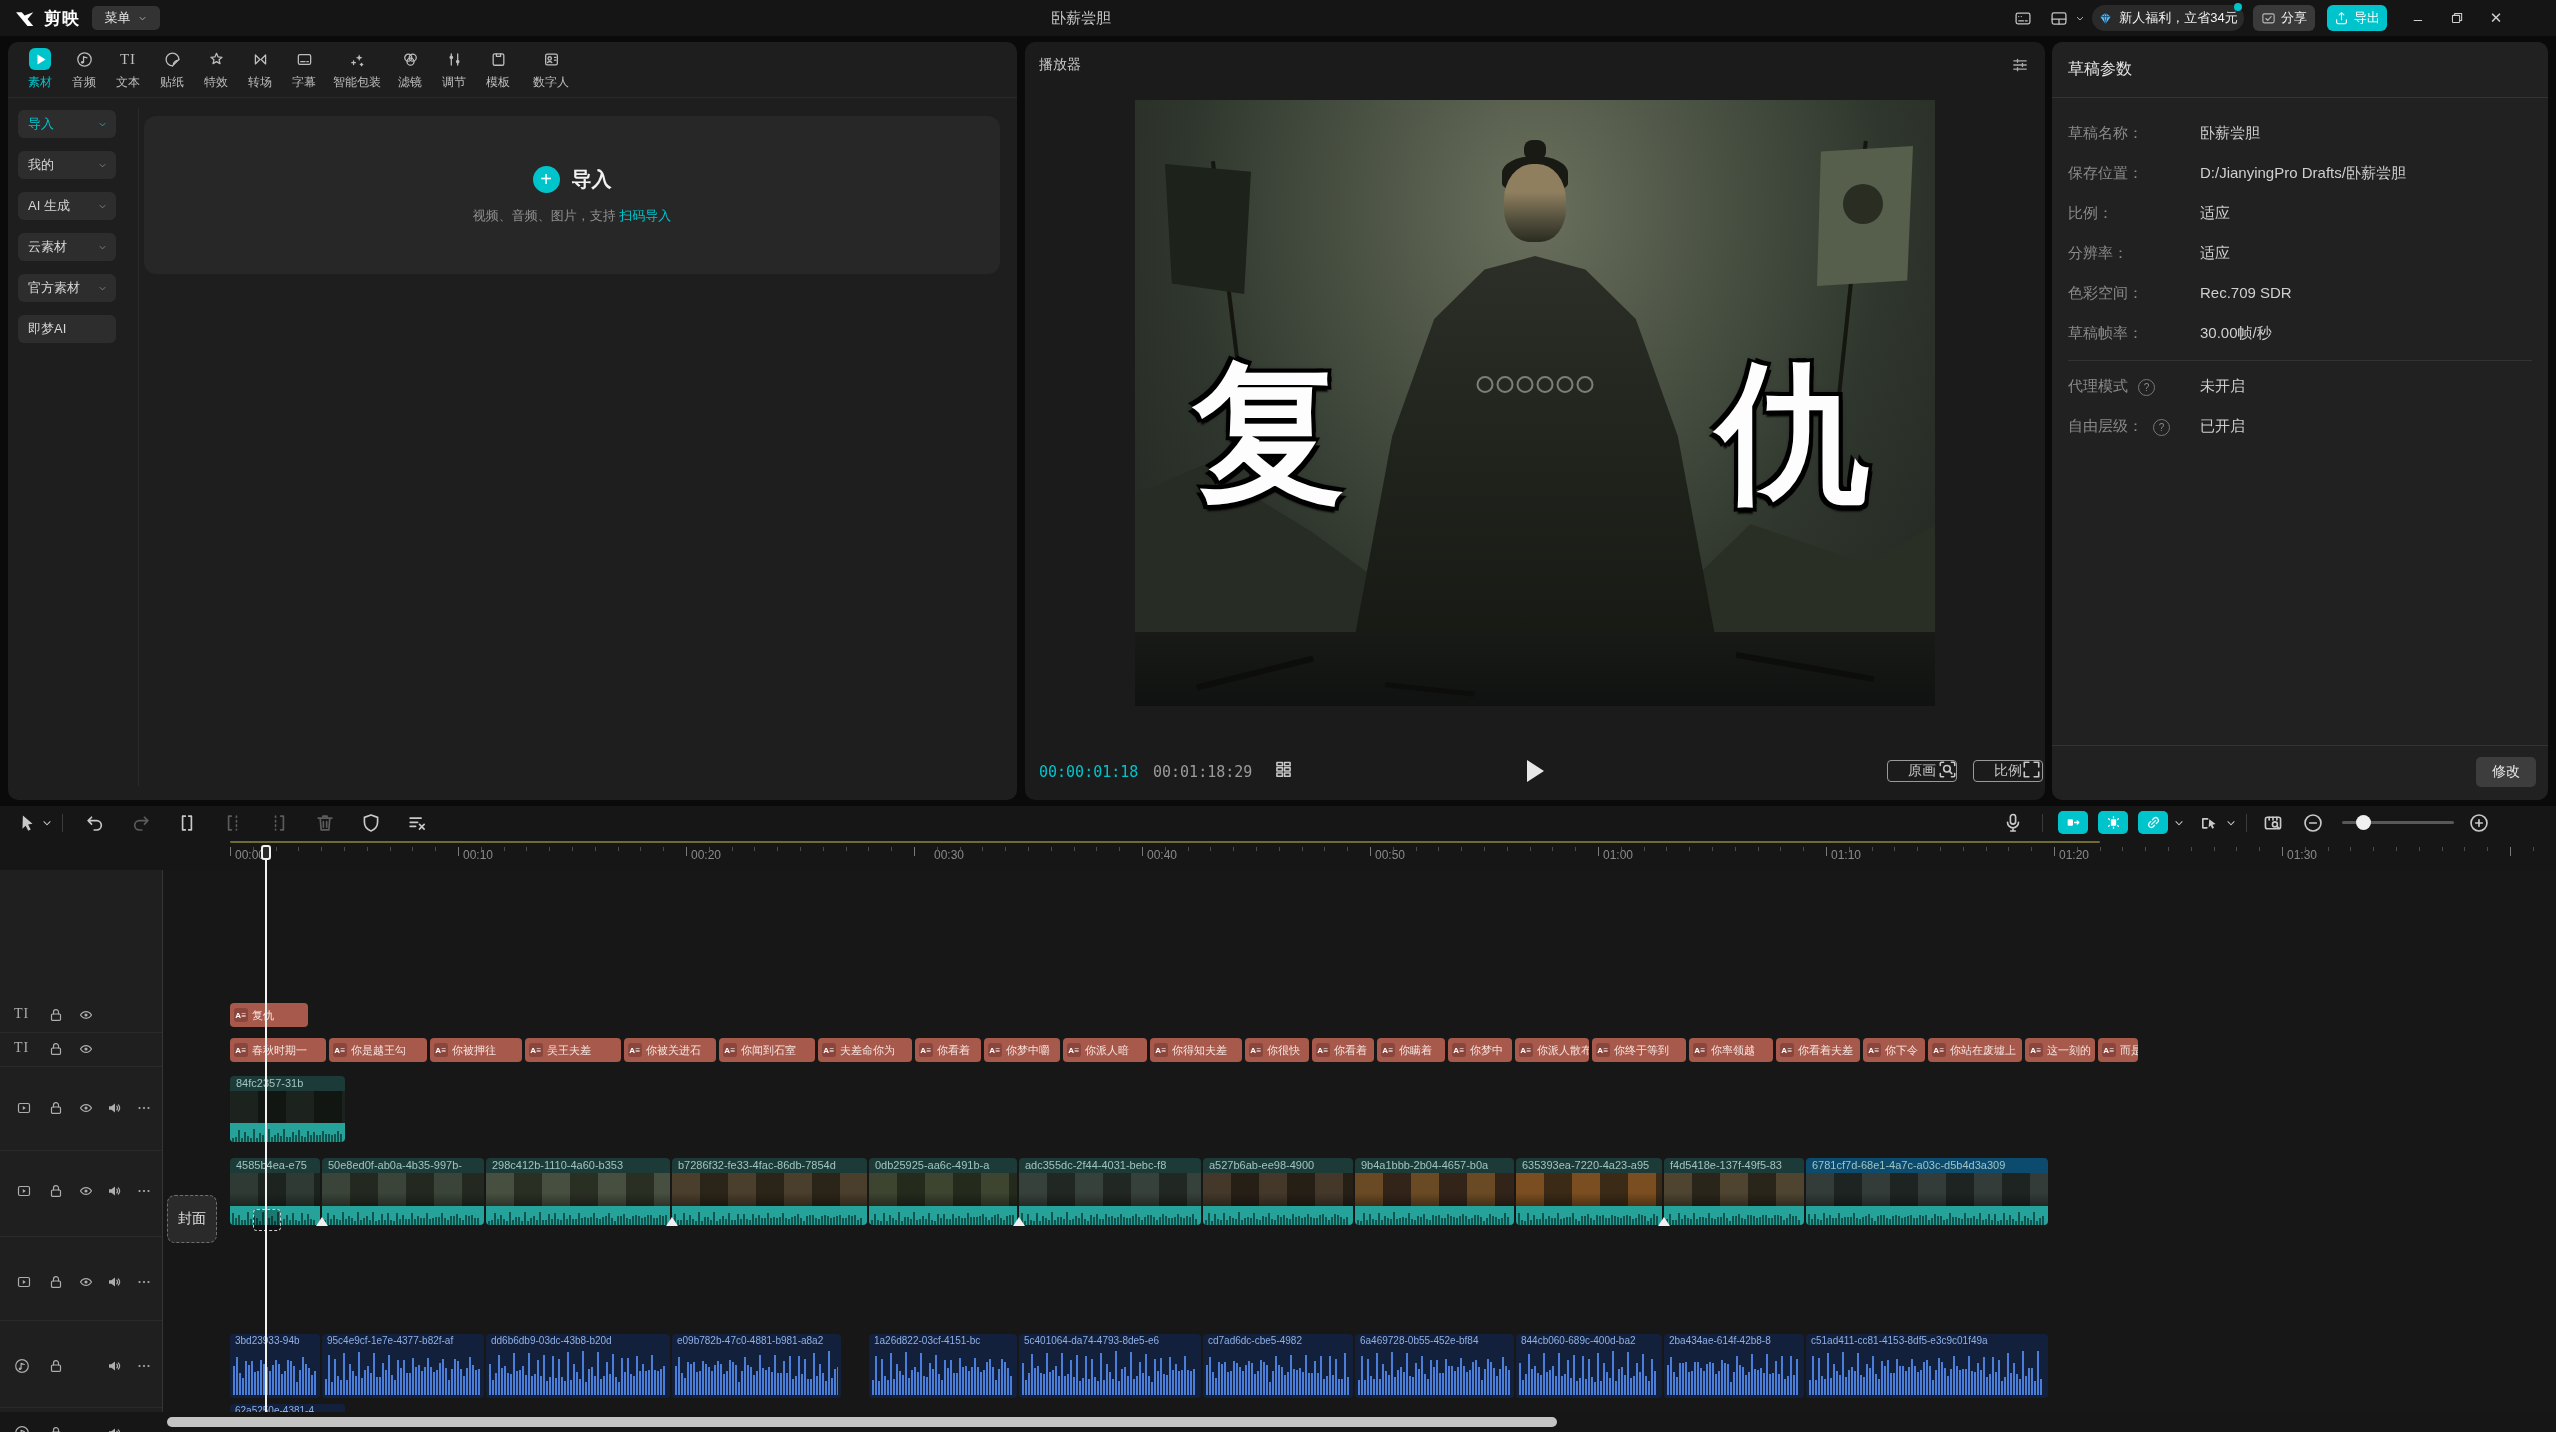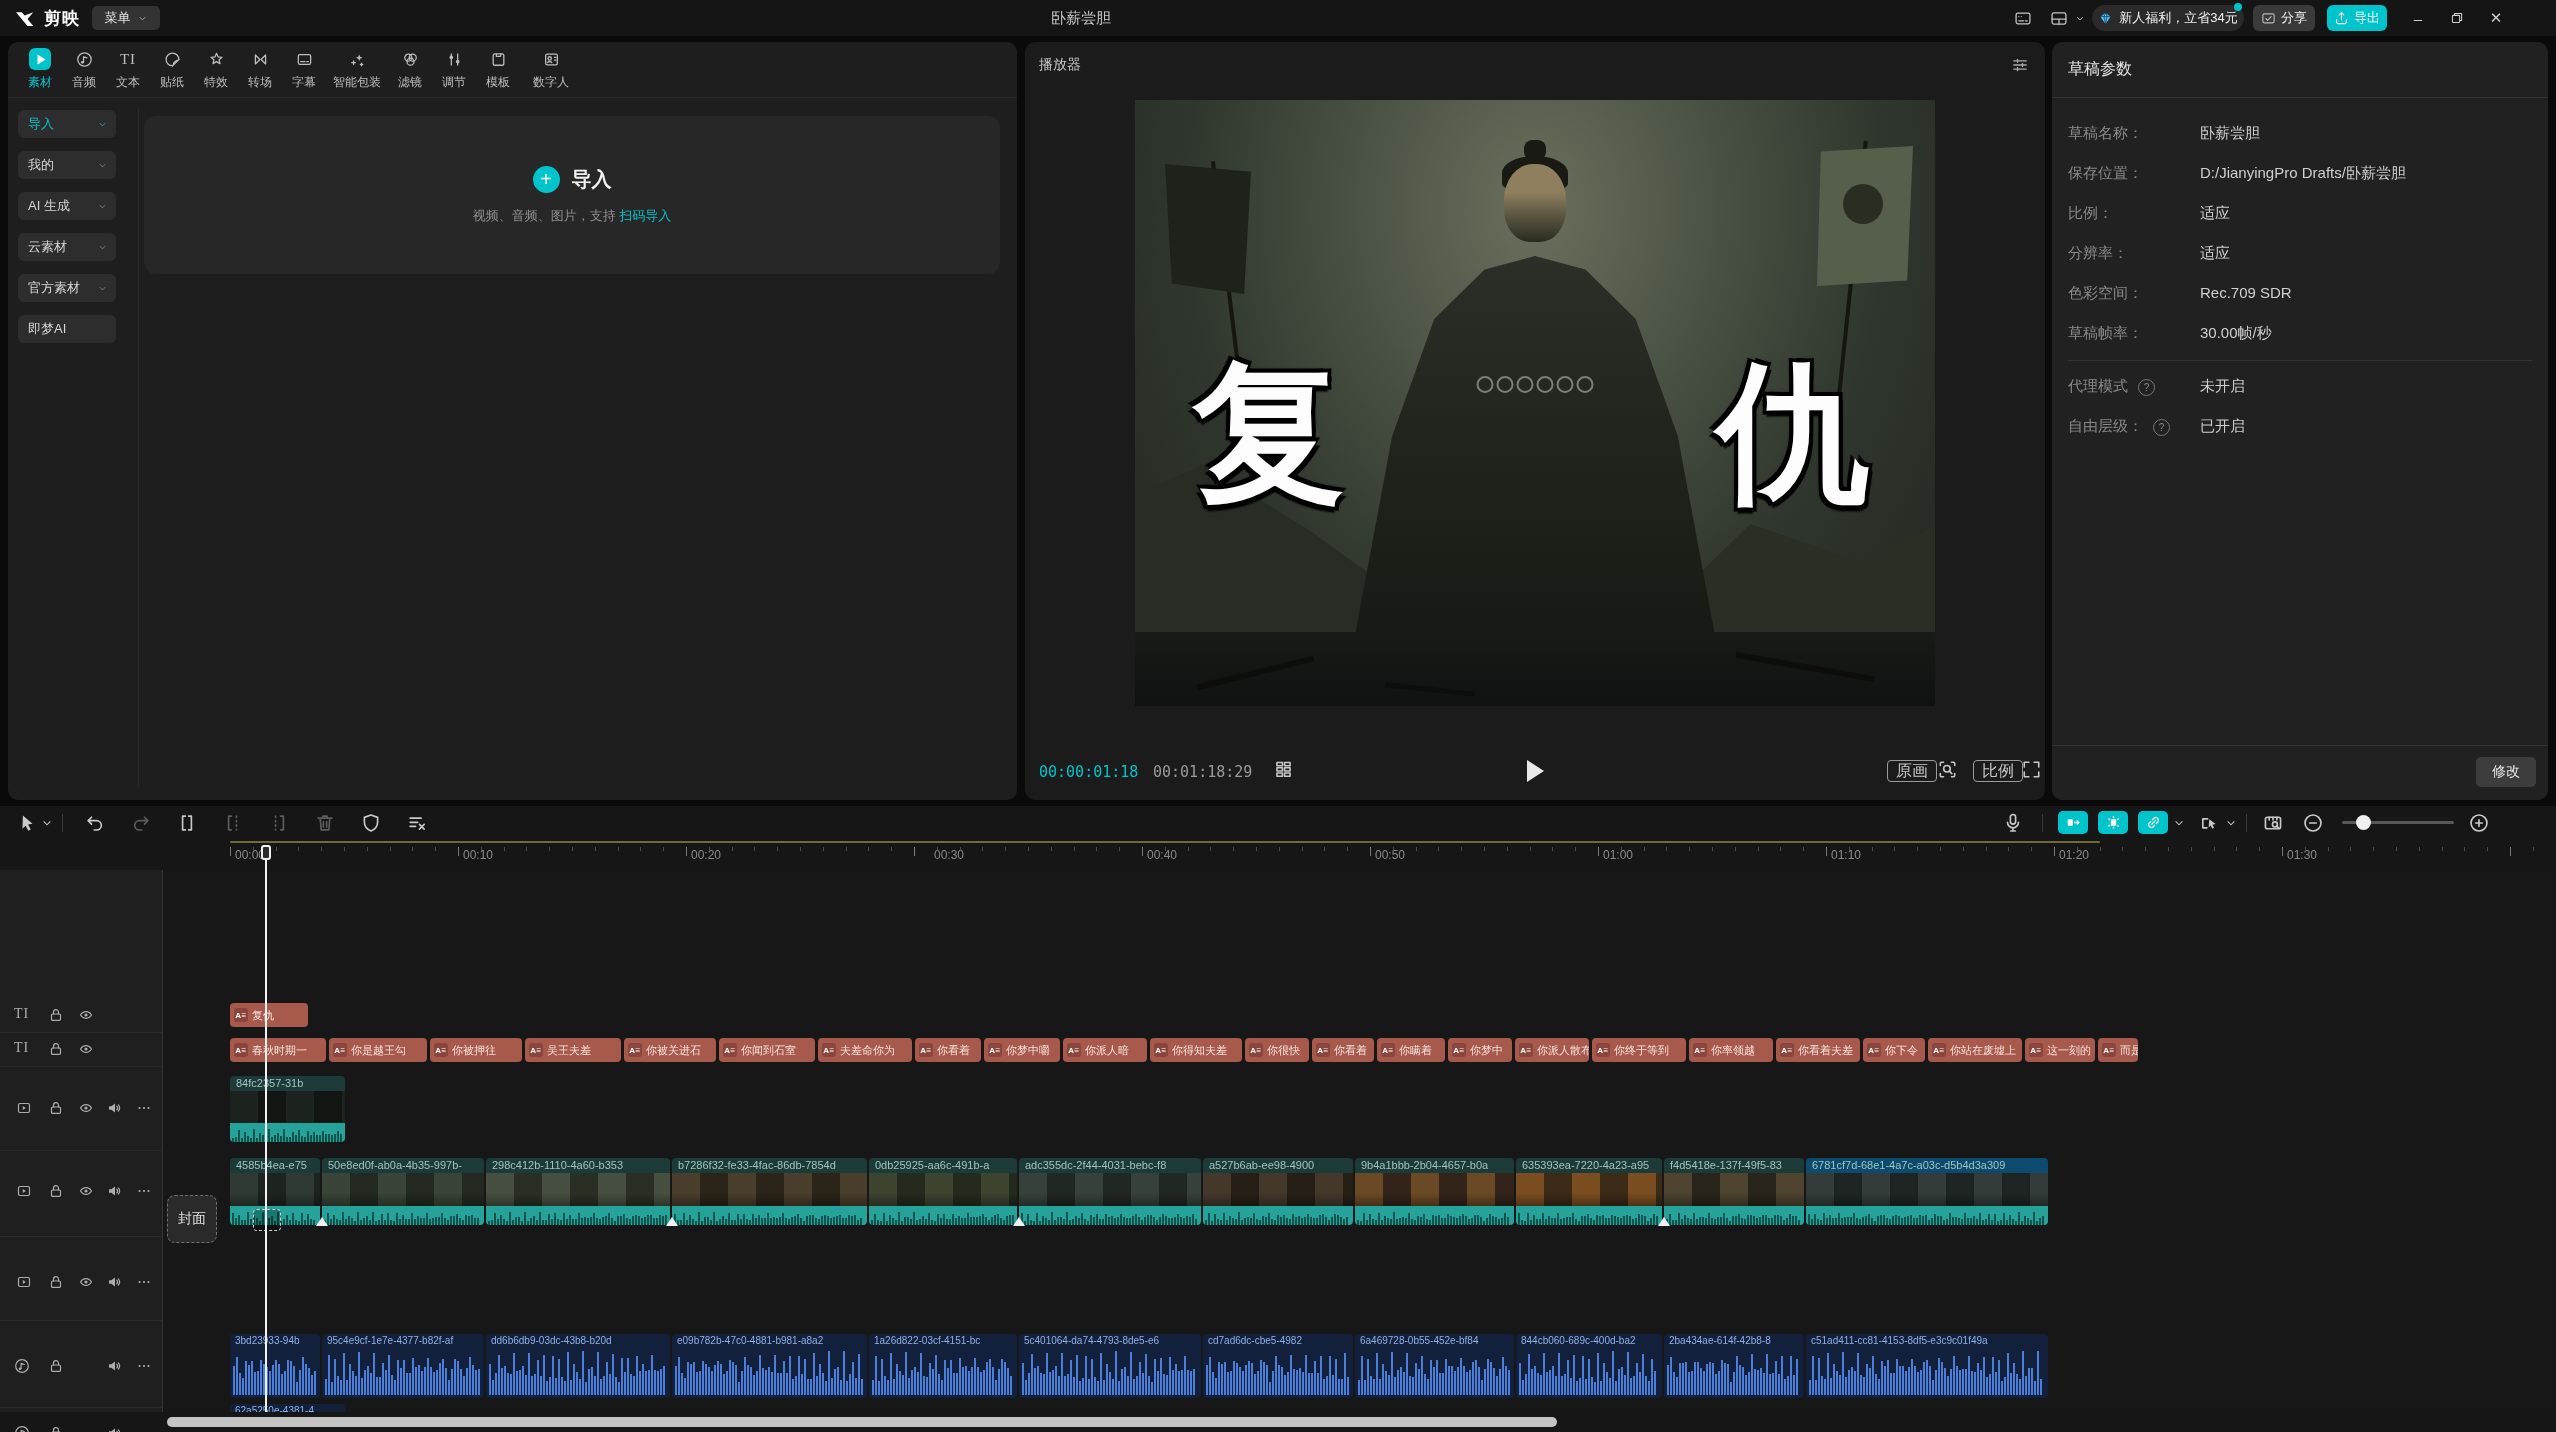--- a/index.html
+++ b/index.html
@@ -78,22 +78,22 @@
   .chain i{width:13px;height:13px;border:2.5px solid #7e7e76;border-radius:50%;display:block;background:transparent}
   .ground{position:absolute;left:0;bottom:0;width:100%;height:74px;background:linear-gradient(#181a18,#101211)}
   .debris{position:absolute;background:#0d0e0c}
   .big-char{position:absolute;top:232px;font-family:"DejaVu Serif","Liberation Serif",serif;font-weight:bold;font-size:152px;color:#fdfdfd;
             text-shadow:0 0 6px #000,4px 4px 0 #000,-4px 4px 0 #000,4px -4px 0 #000,-4px -4px 0 #000,0 6px 2px #000}
   .video-sub{position:absolute;left:50%;top:552px;transform:translateX(-50%);white-space:nowrap;font-size:27px;font-weight:bold;color:#fff;
              text-shadow:2px 2px 0 #000,-2px 2px 0 #000,2px -2px 0 #000,-2px -2px 0 #000,0 3px 3px #000}
   .pctl{position:absolute;left:0;right:0;bottom:0;height:56px}
   .tc{position:absolute;top:19px;font-size:15px;font-family:"DejaVu Sans Mono","Liberation Mono",monospace}
   .play-btn{position:absolute;left:502px;top:16px;width:0;height:0;border-left:17px solid #e8e8e8;border-top:11px solid transparent;border-bottom:11px solid transparent}
-  .mini-box{position:absolute;top:16px;height:20px;border:1.2px solid #9a9a9a;border-radius:4px;color:#c9c9c9;font-size:16px;
-            display:flex;align-items:center;justify-content:center;padding:0 8px}
+  .mini-box{position:absolute;top:16px;height:20px;border:1.2px solid #9a9a9a;border-radius:4px;color:#c9c9c9;font-size:14px;
+            display:flex;align-items:center;justify-content:center;padding:0 20px}
   .pic{position:absolute;top:15px;width:21px;height:21px;color:#c9c9c9}
   
   .rp-head{height:55px;border-bottom:1px solid #333;display:flex;align-items:center;padding-left:16px;font-size:16px;color:#e4e4e4}
   .draft-rows{padding-top:16px}
   .drow{position:relative;height:40px}
   .drow .lab{position:absolute;left:16px;top:10px;font-size:15px;color:#8a8a8a}
   .drow .val{position:absolute;left:148px;top:10px;font-size:15px;color:#cfcfcf;white-space:nowrap}
   .drow .help{position:absolute;top:12px;width:15px;height:15px;border:1px solid #777;border-radius:50%;color:#888;
               font-size:10px;display:flex;align-items:center;justify-content:center}
   .rp-div{margin:6px 16px;border-top:1px solid #333}
@@ -1860,21 +1860,21 @@
             <i style="height: 31px; background: rgb(75, 126, 216); width: 2px;"></i>
             <i style="height: 24px; background: rgb(75, 126, 216); width: 2px;"></i>
             <i style="height: 25px; background: rgb(75, 126, 216); width: 2px;"></i>
             <i style="height: 40px; background: rgb(75, 126, 216); width: 2px;"></i>
             <i style="height: 25px; background: rgb(75, 126, 216); width: 2px;"></i>
             <i style="height: 24px; background: rgb(75, 126, 216); width: 2px;"></i>
             <i style="height: 26px; background: rgb(75, 126, 216); width: 2px;"></i>
             <i style="height: 29px; background: rgb(75, 126, 216); width: 2px;"></i>
           </div>
         </div>
-        <div class="clip" style="left: 509px; top: 464px; width: 195px; height: 64px; background: rgb(19, 32, 60);">
+        <div class="clip" style="left: 509px; top: 464px; width: 169px; height: 64px; background: rgb(19, 32, 60);">
           <div class="alabel">e09b782b-47c0-4881-b981-a8a2</div>
           <div class="awave">
             <i style="height: 29px; background: rgb(75, 126, 216); width: 2px;"></i>
             <i style="height: 38px; background: rgb(75, 126, 216); width: 2px;"></i>
             <i style="height: 22px; background: rgb(75, 126, 216); width: 2px;"></i>
             <i style="height: 17px; background: rgb(75, 126, 216); width: 2px;"></i>
             <i style="height: 33px; background: rgb(75, 126, 216); width: 2px;"></i>
             <i style="height: 31px; background: rgb(75, 126, 216); width: 2px;"></i>
             <i style="height: 33px; background: rgb(75, 126, 216); width: 2px;"></i>
             <i style="height: 23px; background: rgb(75, 126, 216); width: 2px;"></i>

